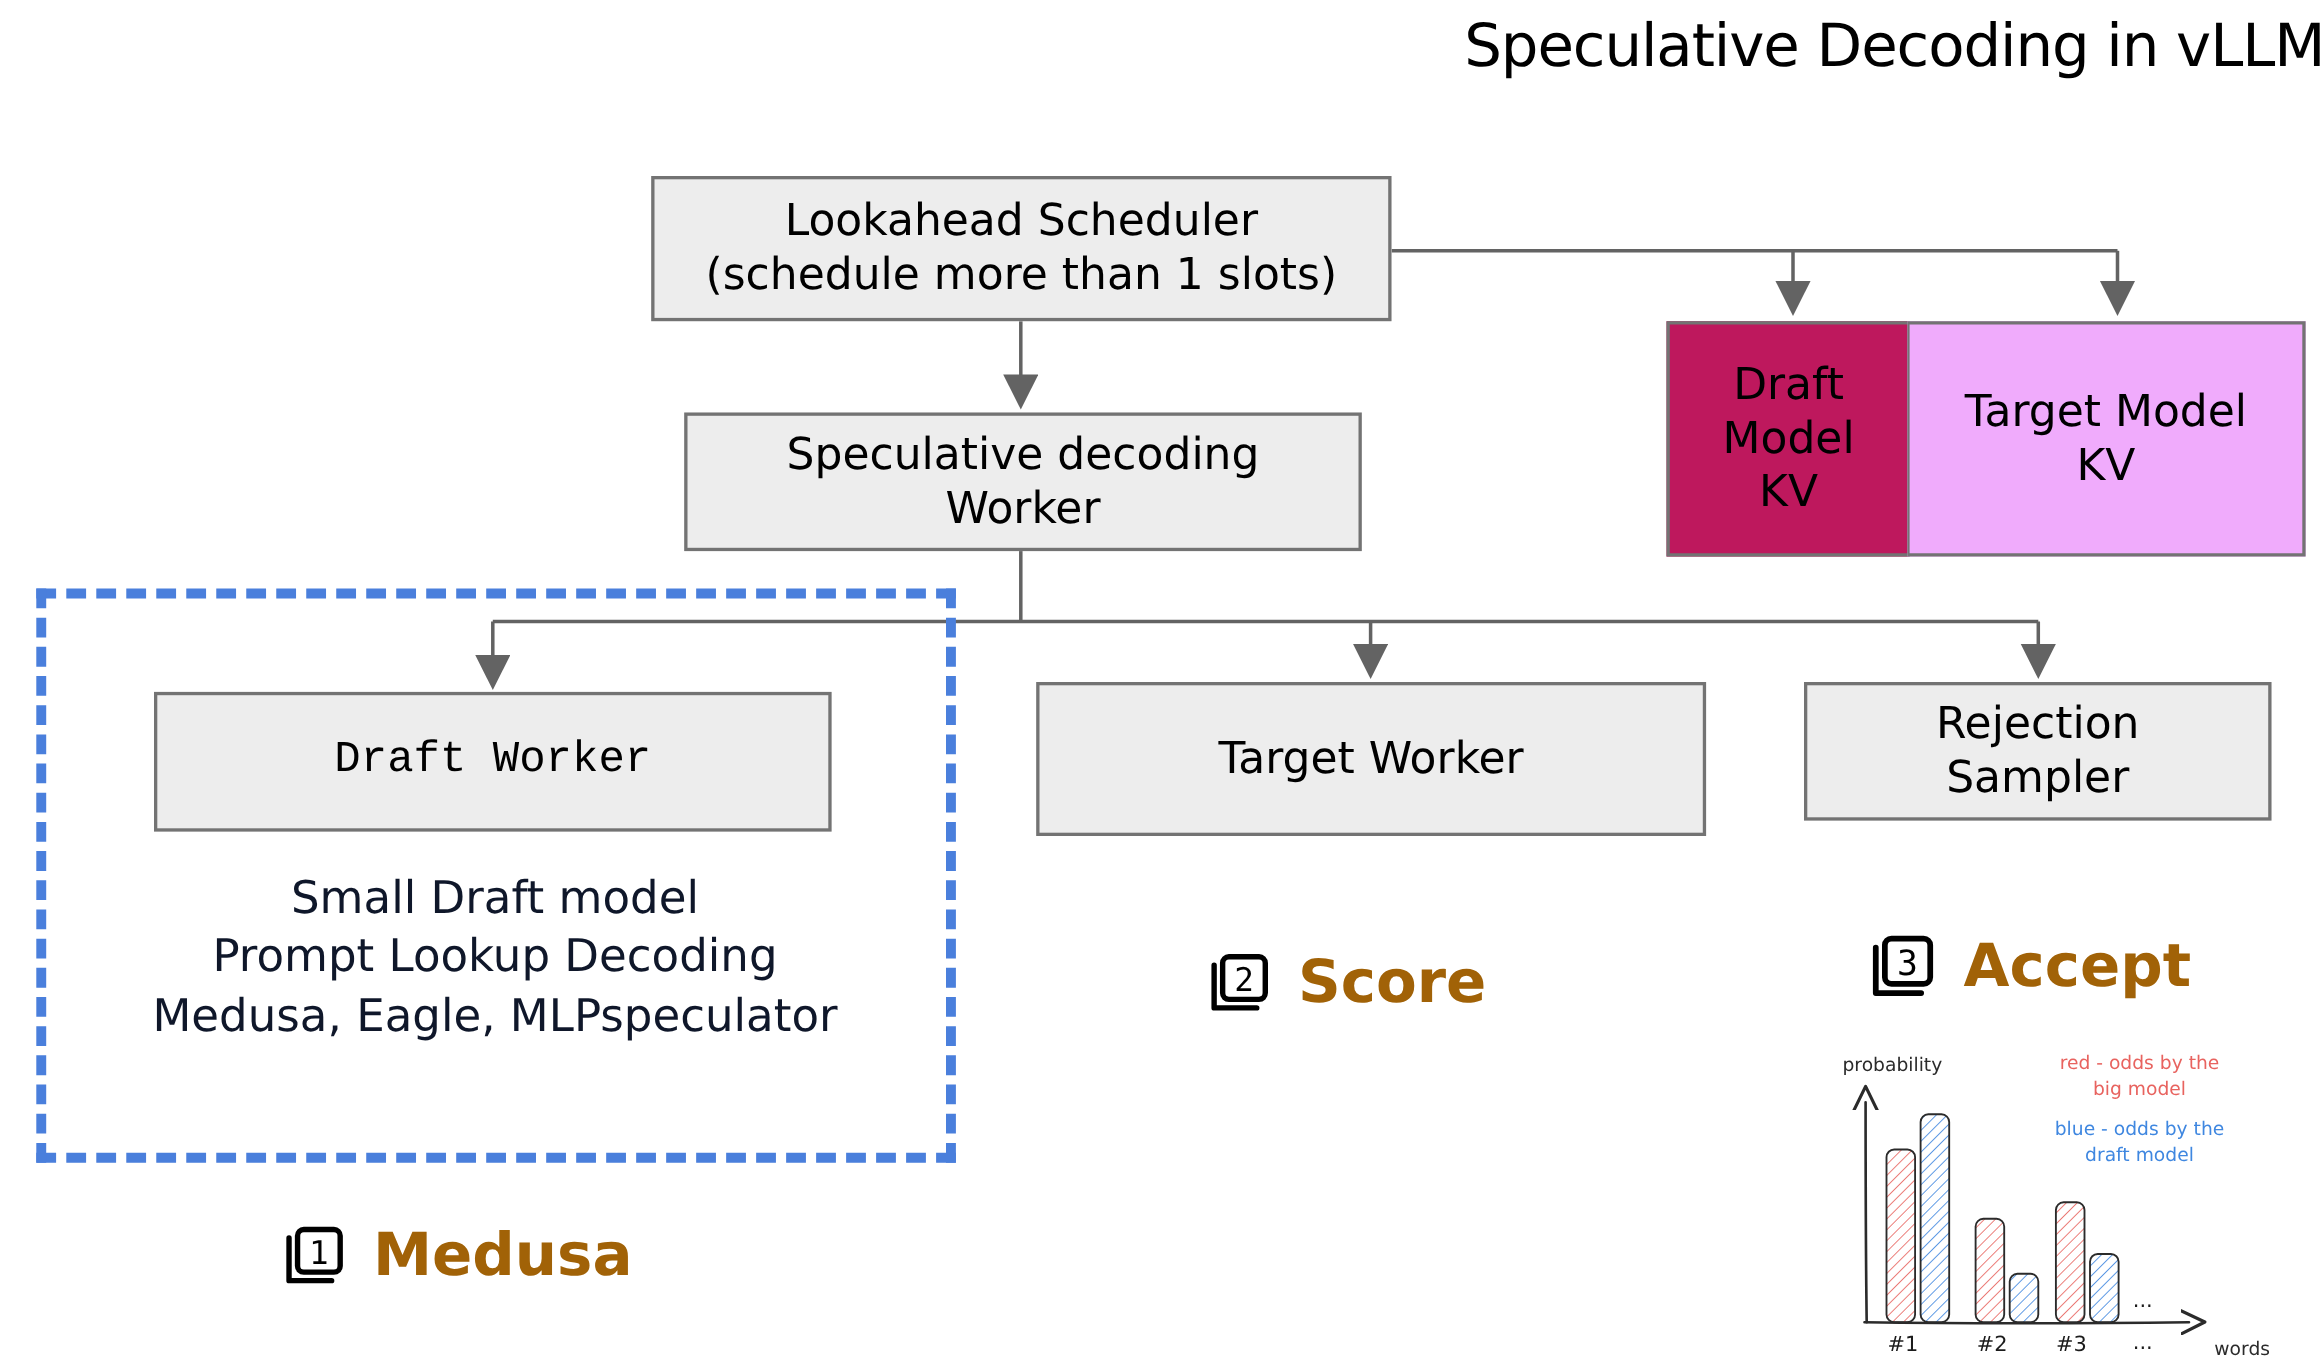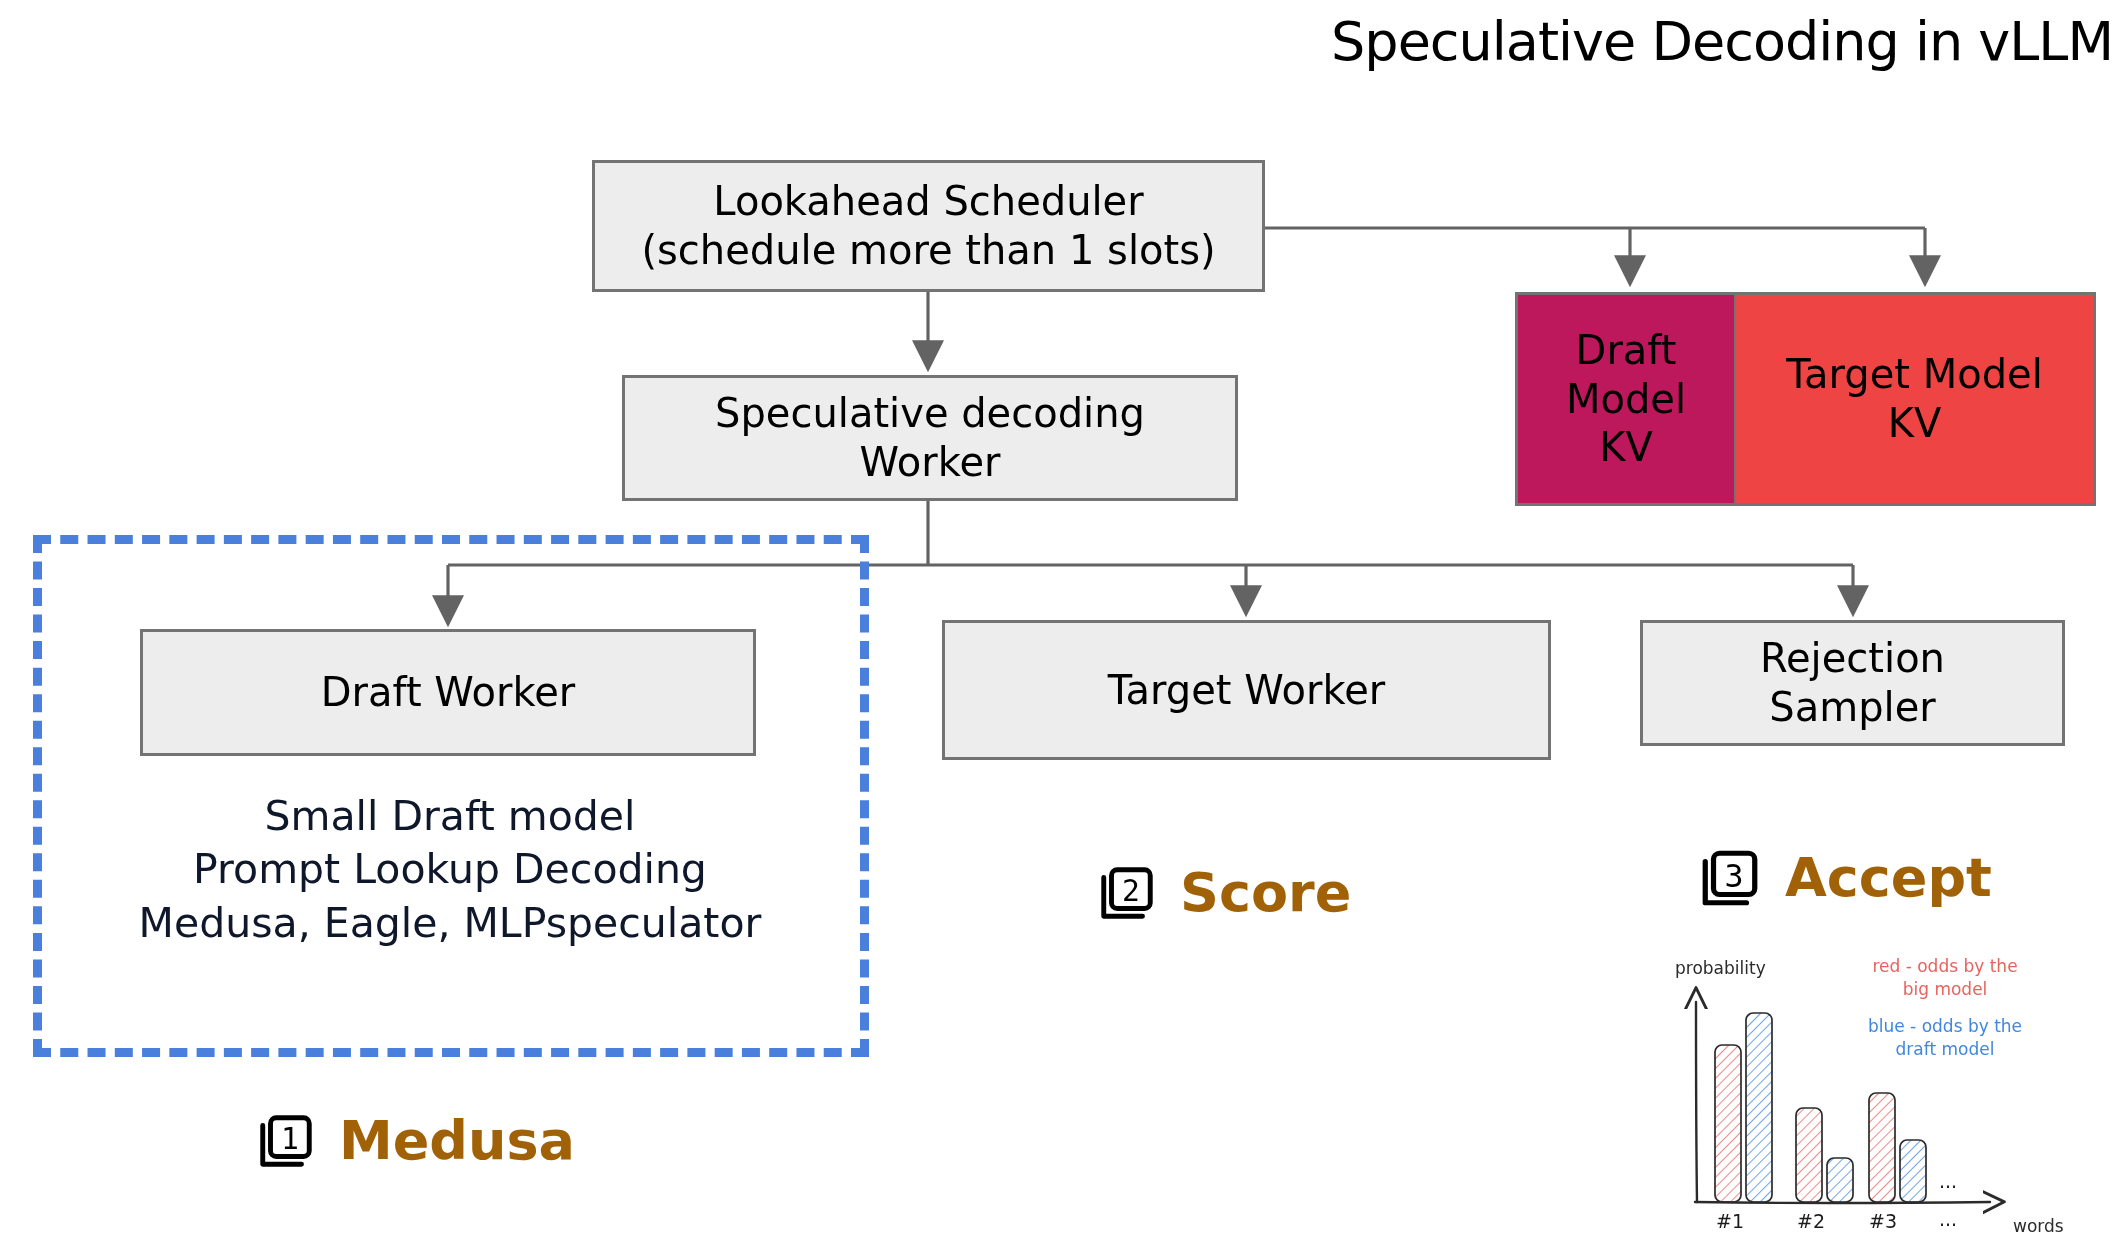--- a/index.html
+++ b/index.html
@@ -14,21 +14,21 @@
   }
 
   .node{
     position:absolute;box-sizing:border-box;
     background:#ededed;border:3px solid #737373;
     display:flex;align-items:center;justify-content:center;text-align:center;
     font-size:40px;line-height:1.22;font-family:"DejaVu Sans",sans-serif;
     color:#000;padding:4px 10px;white-space:pre-line;
   }
   .node.kv-draft{background:#be185d;border-right-width:2px;}
-  .node.kv-target{background:#ef4444;border-left-width:2px;}
+  .node.kv-target{background:#f0abfc;border-left-width:2px;}
 
   .dashbox{
     position:absolute;box-sizing:border-box;
     border:9px dashed #4a7fdc;background:transparent;
   }
 
   .note{
     position:absolute;text-align:center;font-size:41px;line-height:1.30;
     font-family:"DejaVu Sans",sans-serif;white-space:pre-line;color:#0f172a;
   }
@@ -85,21 +85,21 @@
   <div class="node" style="left:622px;top:375px;width:616px;height:126px;">Speculative decoding
 Worker</div>
 
   <div class="node kv-draft" style="left:1515px;top:292px;width:221px;height:214px;">Draft
 Model
 KV</div>
 
   <div class="node kv-target" style="left:1734px;top:292px;width:362px;height:214px;">Target Model
 KV</div>
 
-  <div class="node" style="left:140px;top:629px;width:616px;height:127px;">Draft Worker</div>
+  <div class="node" style="left:140px;top:629px;width:616px;height:127px;font-family:Liberation Mono, monospace;">Draft Worker</div>
 
   <div class="node" style="left:942px;top:620px;width:609px;height:140px;">Target Worker</div>
 
   <div class="node" style="left:1640px;top:620px;width:425px;height:126px;">Rejection
 Sampler</div>
 
   <div class="dashbox" style="left:33px;top:535px;width:836px;height:522px;"></div>
 
   <div class="note" style="left:40px;top:790px;width:820px;">Small Draft model
 Prompt Lookup Decoding

